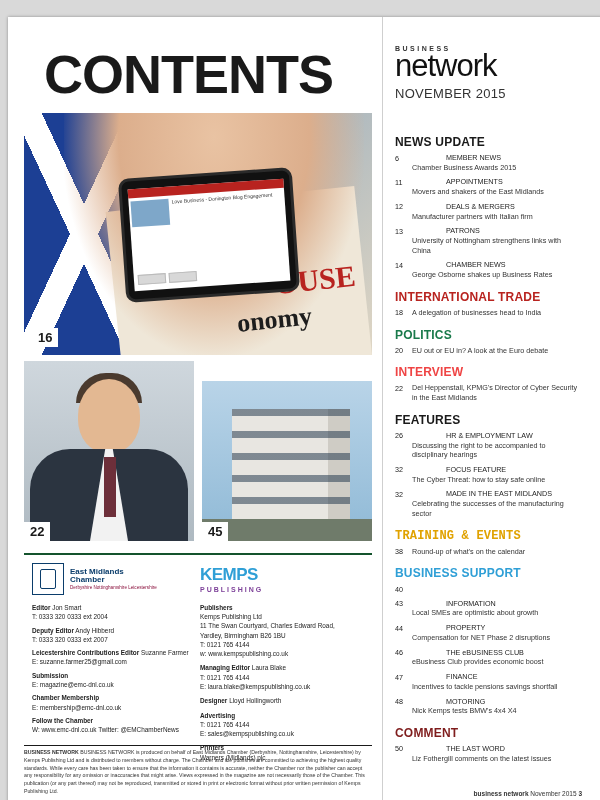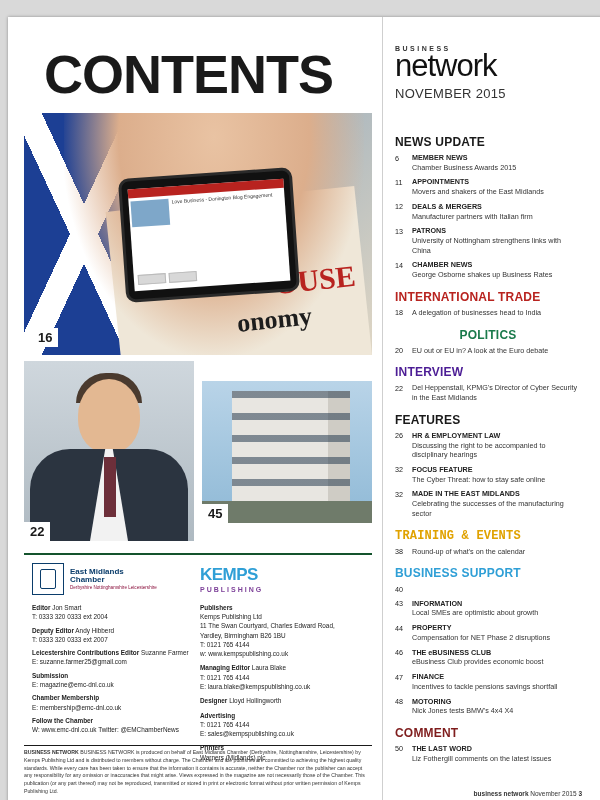--- a/index.html
+++ b/index.html
@@ -95,21 +95,21 @@
     background:#2b3440;border-radius:40px 40px 0 0;
   }
   .portrait .shirt{
     position:absolute;left:66px;top:88px;width:38px;height:92px;background:#f2f2f2;
     clip-path:polygon(40% 0,60% 0,100% 100%,0 100%);
   }
   .portrait .tie{
     position:absolute;left:80px;top:96px;width:12px;height:60px;background:#6d2f3a;
   }
   .building{
-    position:absolute;left:178px;top:20px;width:170px;height:142px;
+    position:absolute;left:178px;top:20px;width:170px;height:160px;
     background:linear-gradient(#b9d4e8,#8fb9d6);
     overflow:hidden;
   }
   .building .block{
     position:absolute;left:30px;bottom:0;width:118px;height:132px;background:#e8e6e1;
     box-shadow:inset -22px 0 0 #cfccc5;
   }
   .building .bands{
     position:absolute;left:30px;bottom:0;width:118px;height:132px;
     background:repeating-linear-gradient(to bottom,rgba(40,60,80,.55) 0 7px,rgba(255,255,255,0) 7px 22px);
@@ -152,21 +152,21 @@
   .masthead .business{font-size:7px;letter-spacing:2.5px;color:#333;font-weight:bold;}
   .masthead .network{font-size:31px;font-weight:normal;color:#111;line-height:.9;letter-spacing:-1px;}
   .masthead .date{font-size:13px;color:#333;margin-top:6px;letter-spacing:.3px;}
   .sec{margin-top:10px;}
   .sec-title{
     font-size:12px;font-weight:bold;letter-spacing:.2px;margin:0 0 4px 0;
   }
   .entry{display:flex;margin-bottom:5px;}
   .entry .pg{width:17px;flex:0 0 17px;font-size:7.2px;color:#222;padding-top:.5px;}
   .entry .body{font-size:7.2px;line-height:1.35;color:#222;}
-  .entry .body .hd{font-weight:bold;display:block;}
+  .entry .body .hd{font-weight:normal;display:block;margin-left:34px;}
   .entry .body .dk{display:block;color:#333;}
   .right-wrap{position:absolute;left:12px;top:108px;width:186px;}
   .footer{
     position:absolute;right:10px;bottom:8px;font-size:6.5px;color:#333;
   }
   .footer b{font-weight:bold;}
 </style>
 </head>
 <body>
 
@@ -318,30 +318,30 @@
         <div class="sec">
           <div class="sec-title" style="color: rgb(184, 35, 31);">INTERNATIONAL TRADE</div>
           <div class="entry">
             <div class="pg">18</div>
             <div class="body">
               <span class="dk">A delegation of businesses head to India</span>
             </div>
           </div>
         </div>
         <div class="sec">
-          <div class="sec-title" style="color: rgb(26, 122, 75); text-align: center;">POLITICS</div>
+          <div class="sec-title" style="color: rgb(26, 122, 75);">POLITICS</div>
           <div class="entry">
             <div class="pg">20</div>
             <div class="body">
               <span class="dk">EU out or EU in? A look at the Euro debate</span>
             </div>
           </div>
         </div>
         <div class="sec">
-          <div class="sec-title" style="color: #4c1d95;">INTERVIEW</div>
+          <div class="sec-title" style="color: #ef4444;">INTERVIEW</div>
           <div class="entry">
             <div class="pg">22</div>
             <div class="body">
               <span class="dk">Del Heppenstall, KPMG's Director of Cyber Security in the East Midlands</span>
             </div>
           </div>
         </div>
         <div class="sec">
           <div class="sec-title" style="color: rgb(26, 26, 26);">FEATURES</div>
           <div class="entry">
@@ -405,21 +405,21 @@
             <div class="pg">47</div>
             <div class="body">
               <span class="hd">FINANCE</span>
               <span class="dk">Incentives to tackle pensions savings shortfall</span>
             </div>
           </div>
           <div class="entry">
             <div class="pg">48</div>
             <div class="body">
               <span class="hd">MOTORING</span>
-              <span class="dk">Nick Jones tests BMW's 4x4 X4</span>
+              <span class="dk">Nick Kemps tests BMW's 4x4 X4</span>
             </div>
           </div>
         </div>
         <div class="sec">
           <div class="sec-title" style="color: #7f1d1d;">COMMENT</div>
           <div class="entry">
             <div class="pg">50</div>
             <div class="body">
               <span class="hd">THE LAST WORD</span>
               <span class="dk">Liz Fothergill comments on the latest issues</span>

